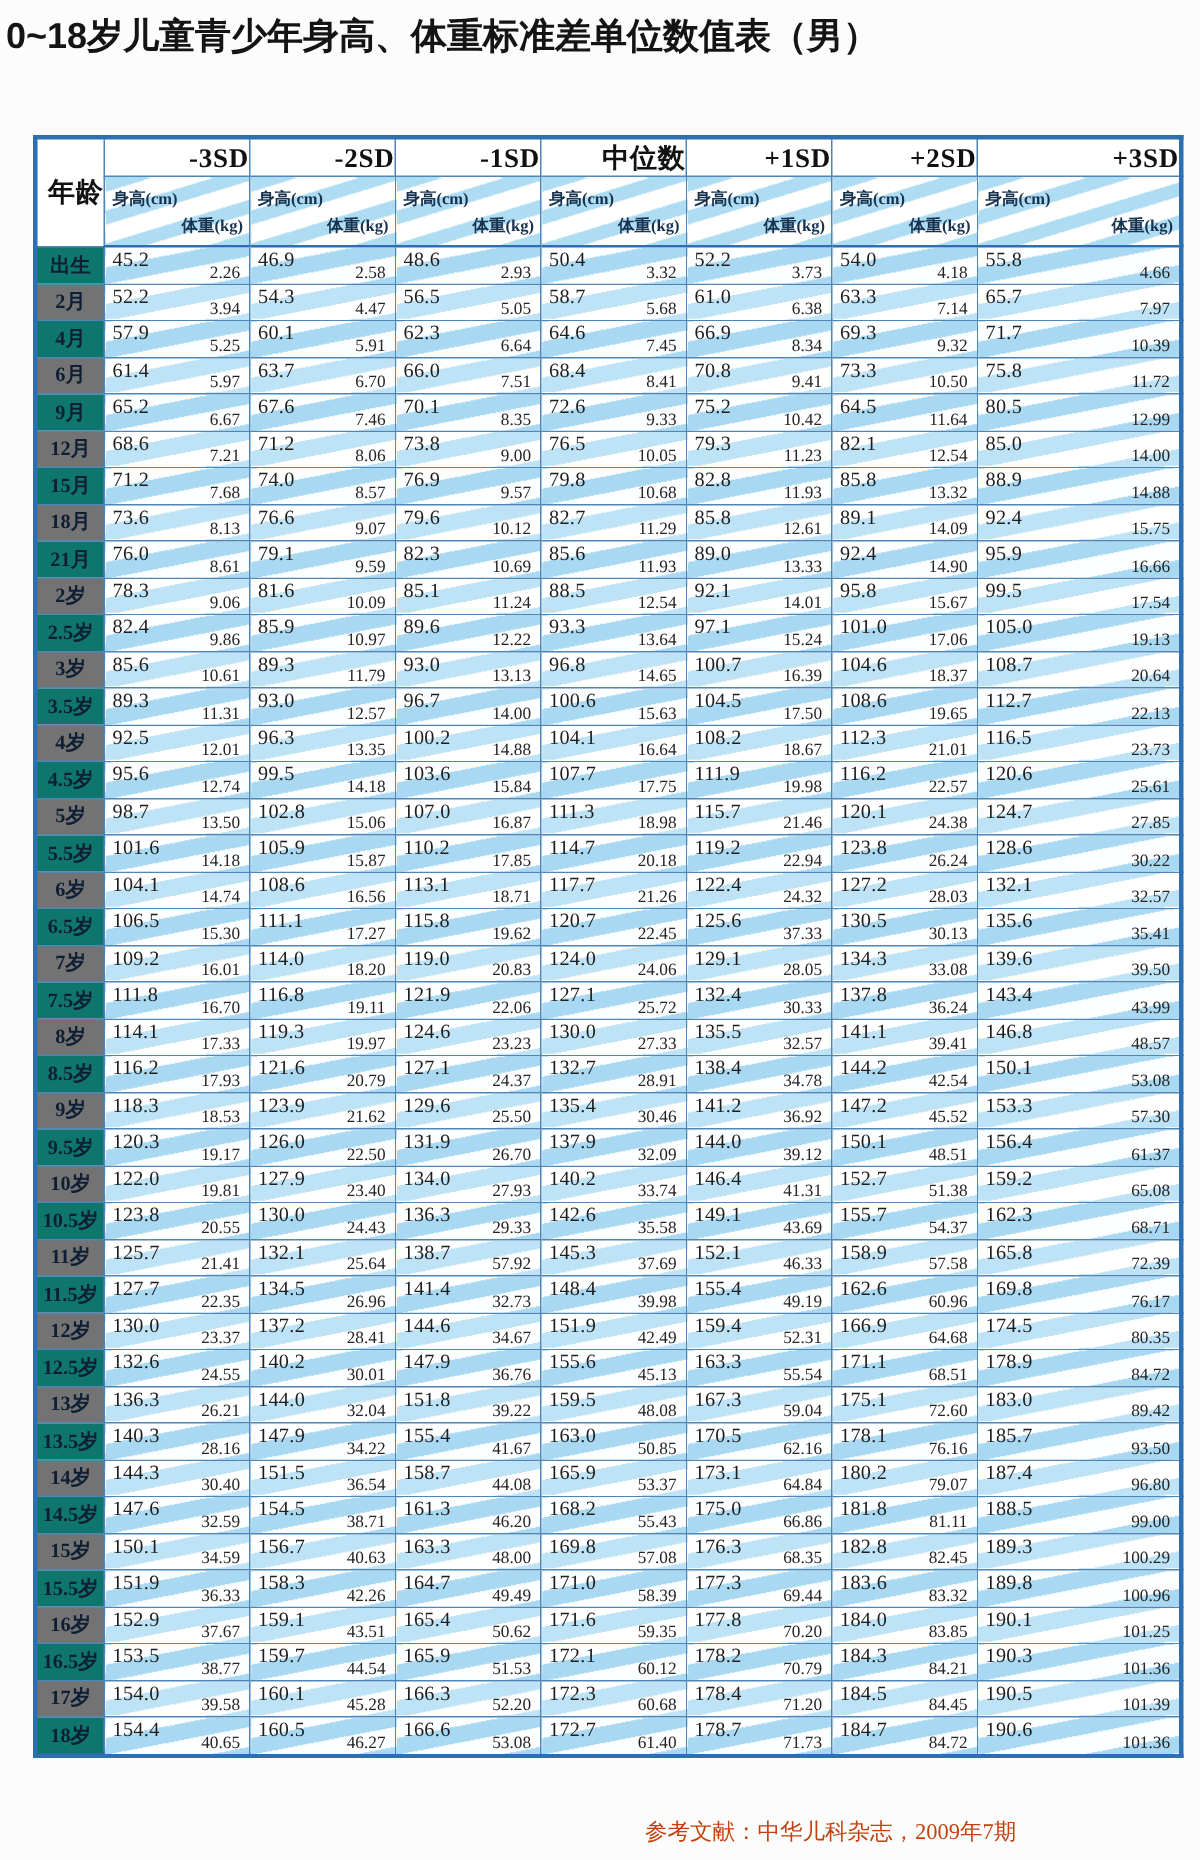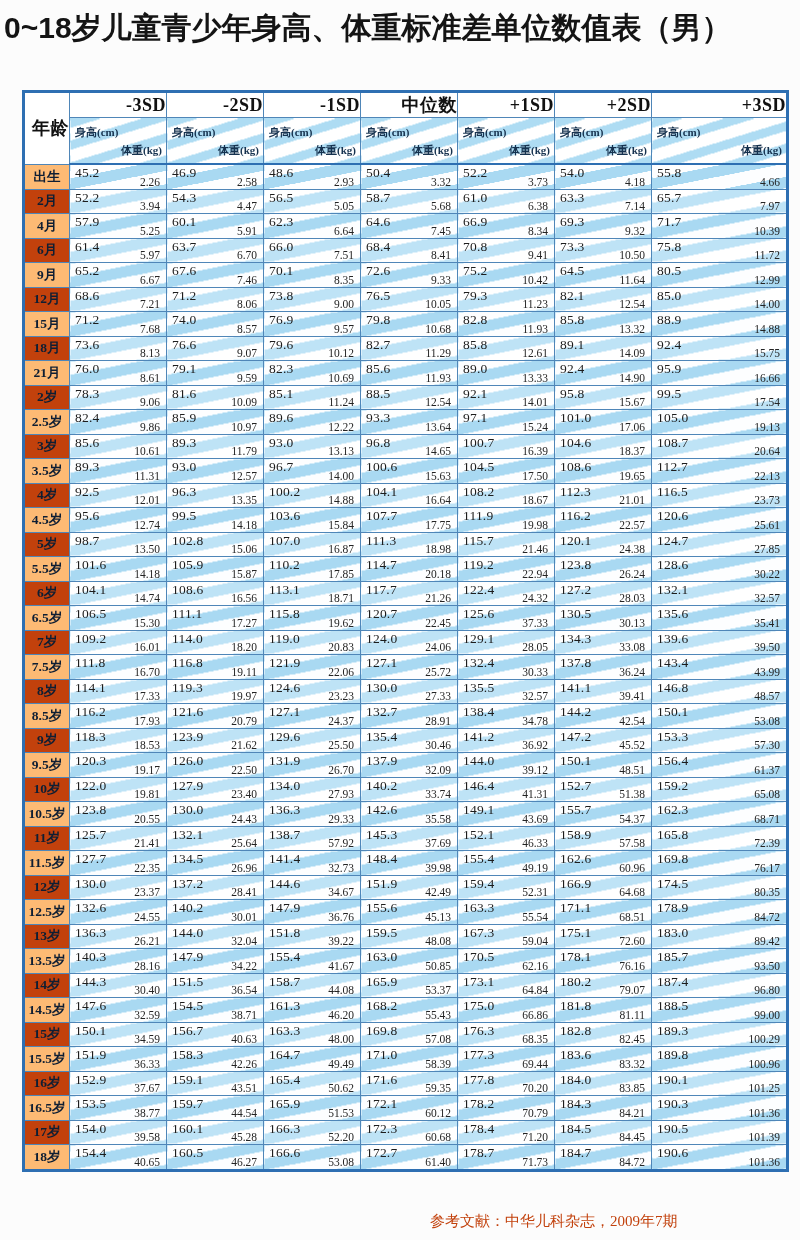--- a/index.html
+++ b/index.html
@@ -5,21 +5,21 @@
   html,body{margin:0;padding:0;}
   body{
     width:800px;height:1240px;position:relative;
     background:#fcfcfc;
     font-family:"Liberation Serif","DejaVu Serif",serif;
     overflow:hidden;
   }
   .title{
     position:absolute;left:4px;top:8px;width:796px;
     font-family:"Liberation Sans","DejaVu Sans",sans-serif;
-    font-weight:700;font-size:30px;color:#141414;
+    font-weight:700;font-size:24px;color:#141414;
     white-space:nowrap;letter-spacing:0px;
   }
   table.growth{
     position:absolute;left:22px;top:90px;
     border-collapse:collapse;table-layout:fixed;
     border:3px solid #2e6fb2;
   }
   th,td{border:1px solid #4f86b8;padding:0;margin:0;}
   tr.r1 th{
     height:22px;font-size:18px;font-weight:600;
@@ -34,22 +34,22 @@
     height:45px;position:relative;
     background:repeating-linear-gradient(163deg,#aedcf3 0 9px,#ffffff 9px 21px);
     border-bottom:2px solid #2e6fb2;
   }
   .shl{position:absolute;top:7px;left:5px;font-size:11px;font-weight:600;color:#16324f;white-space:nowrap;}
   .swl{position:absolute;bottom:5px;right:4px;font-size:11px;font-weight:600;color:#16324f;white-space:nowrap;}
   td.age{
     text-align:center;font-size:13.5px;font-weight:700;color:#0e1e33;
     font-family:"Liberation Serif","DejaVu Serif",serif;
   }
-  tr.even td.age{background:#fdba74;margin-top:44px;}
-  tr.odd td.age{background:#c2410c;}
+  tr.even td.age{background:#0f766e;margin-top:44px;}
+  tr.odd td.age{background:#737373;}
   td.dc{position:relative;height:23.5px;}
   tr.even td.dc{background:repeating-linear-gradient(169deg,#fdfeff 0 13px,#a9d9f2 13px 24px);}
   tr.odd  td.dc{background:repeating-linear-gradient(169deg,#ffffff 0 13px,#bee3f6 13px 24px);}
   .hv{position:absolute;top:0px;left:5px;font-size:13.5px;color:#1d1d1d;letter-spacing:0.2px;}
   .wv{position:absolute;bottom:1px;right:6px;font-size:11.5px;color:#242424;}
   .notes-left{position:absolute;left:5px;top:1184px;font-size:15px;color:#1f1f1f;line-height:25px;}
   .notes-indent{padding-left:27px;}
   .notes-right{position:absolute;left:430px;top:1184px;font-size:15px;color:#c2410c;margin-top:28px;}
 </style>
 </head>

